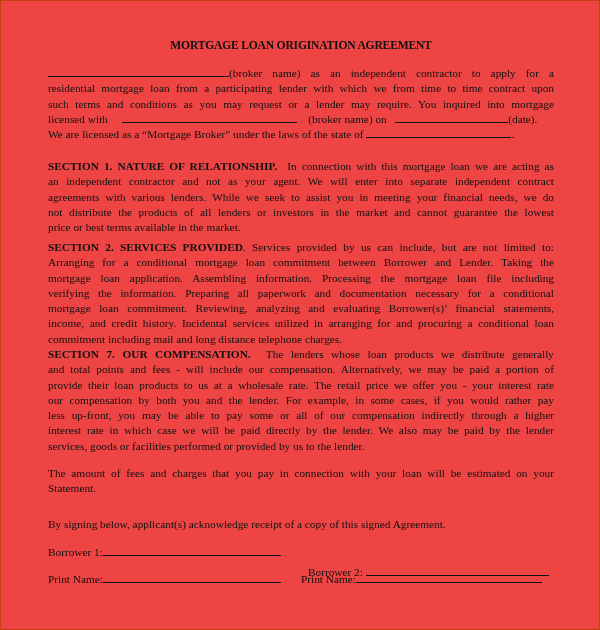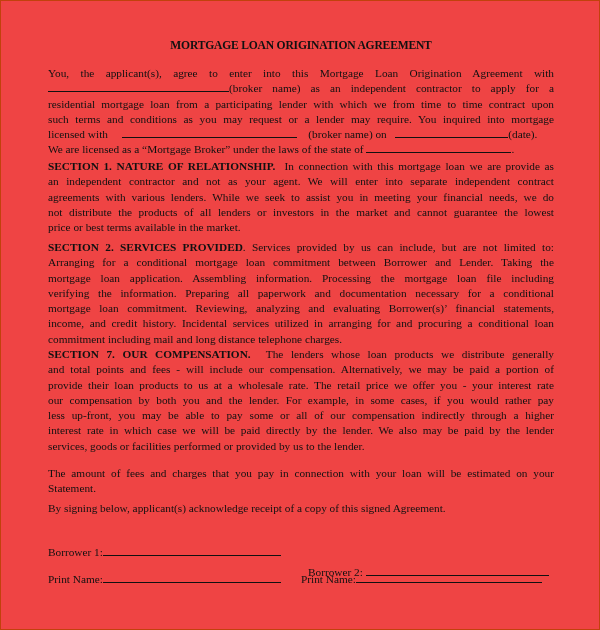--- a/index.html
+++ b/index.html
@@ -27,30 +27,29 @@
   .sig .ul { display:inline-block; border-bottom:1.3px solid #111; height:11px; vertical-align:baseline; }
 </style>
 </head>
 <body>
 
 <div class="page">
 
   <div class="title">MORTGAGE LOAN ORIGINATION AGREEMENT</div>
 
   <div class="para" style="top:65px;">
-    <span class="line">You, the applicant(s), agree to enter into this Mortgage Loan Origination Agreement with</span>
     <span class="line"><span class="blank" style="width:181px;"></span><span>(broker name) as an independent contractor to apply for a</span></span>
     <span class="line">residential mortgage loan from a participating lender with which we from time to time contract upon</span>
     <span class="line">such terms and conditions as you may request or a lender may require. You inquired into mortgage</span>
     <span class="line" style="text-align-last:left;"><span>licensed with</span>&nbsp;&nbsp;&nbsp;&nbsp;&nbsp;<span class="blank" style="width:175px;"></span>&nbsp;&nbsp;&nbsp;&nbsp;<span>(broker name) on</span>&nbsp;&nbsp;&nbsp;<span class="blank" style="width:113px;"></span><span>(date).</span></span>
     <span class="line last"><span>We are licensed as a “Mortgage Broker” under the laws of the state of</span>&nbsp;<span class="blank" style="width:145px;"></span><span>.</span></span>
   </div>
 
   <div class="para" style="top:158px;">
-    <span class="line"><span class="b">SECTION 1. NATURE OF RELATIONSHIP.</span>&nbsp;&nbsp;<span>In connection with this mortgage loan we are provide as</span></span>
+    <span class="line"><span class="b">SECTION 1. NATURE OF RELATIONSHIP.</span>&nbsp;&nbsp;<span>In connection with this mortgage loan we are acting as</span></span>
     <span class="line">an independent contractor and not as your agent. We will enter into separate independent contract</span>
     <span class="line">agreements with various lenders. While we seek to assist you in meeting your financial needs, we do</span>
     <span class="line">not distribute the products of all lenders or investors in the market and cannot guarantee the lowest</span>
     <span class="line last">price or best terms available in the market.</span>
   </div>
 
   <div class="para" style="top:239px;">
     <span class="line"><span class="b">SECTION 2. SERVICES PROVIDED</span><span>. Services provided by us can include, but are not limited to:</span></span>
     <span class="line">Arranging for a conditional mortgage loan commitment between Borrower and Lender. Taking the</span>
     <span class="line">mortgage loan application. Assembling information. Processing the mortgage loan file including</span>
@@ -68,21 +67,21 @@
     <span class="line">less up-front, you may be able to pay some or all of our compensation indirectly through a higher</span>
     <span class="line">interest rate in which case we will be paid directly by the lender. We also may be paid by the lender</span>
     <span class="line last">services, goods or facilities performed or provided by us to the lender.</span>
   </div>
 
   <div class="para" style="top:465px;">
     <span class="line">The amount of fees and charges that you pay in connection with your loan will be estimated on your</span>
     <span class="line last">Statement.</span>
   </div>
 
-  <div class="para" style="top:500px;">
+  <div class="para" style="top:516px;">
     <span class="line last">By signing below, applicant(s) acknowledge receipt of a copy of this signed Agreement.</span>
   </div>
 
   <div class="sig-row" style="top:543px;">
     <div class="sig" style="left:0;">
       <span class="lbl">Borrower 1:</span><span class="ul" style="width:178px;"></span>
     </div>
     <div class="sig" style="left:260px;margin-top:20px;">
       <span class="lbl">Borrower 2:</span>&nbsp;<span class="ul" style="width:183px;"></span>
     </div>

